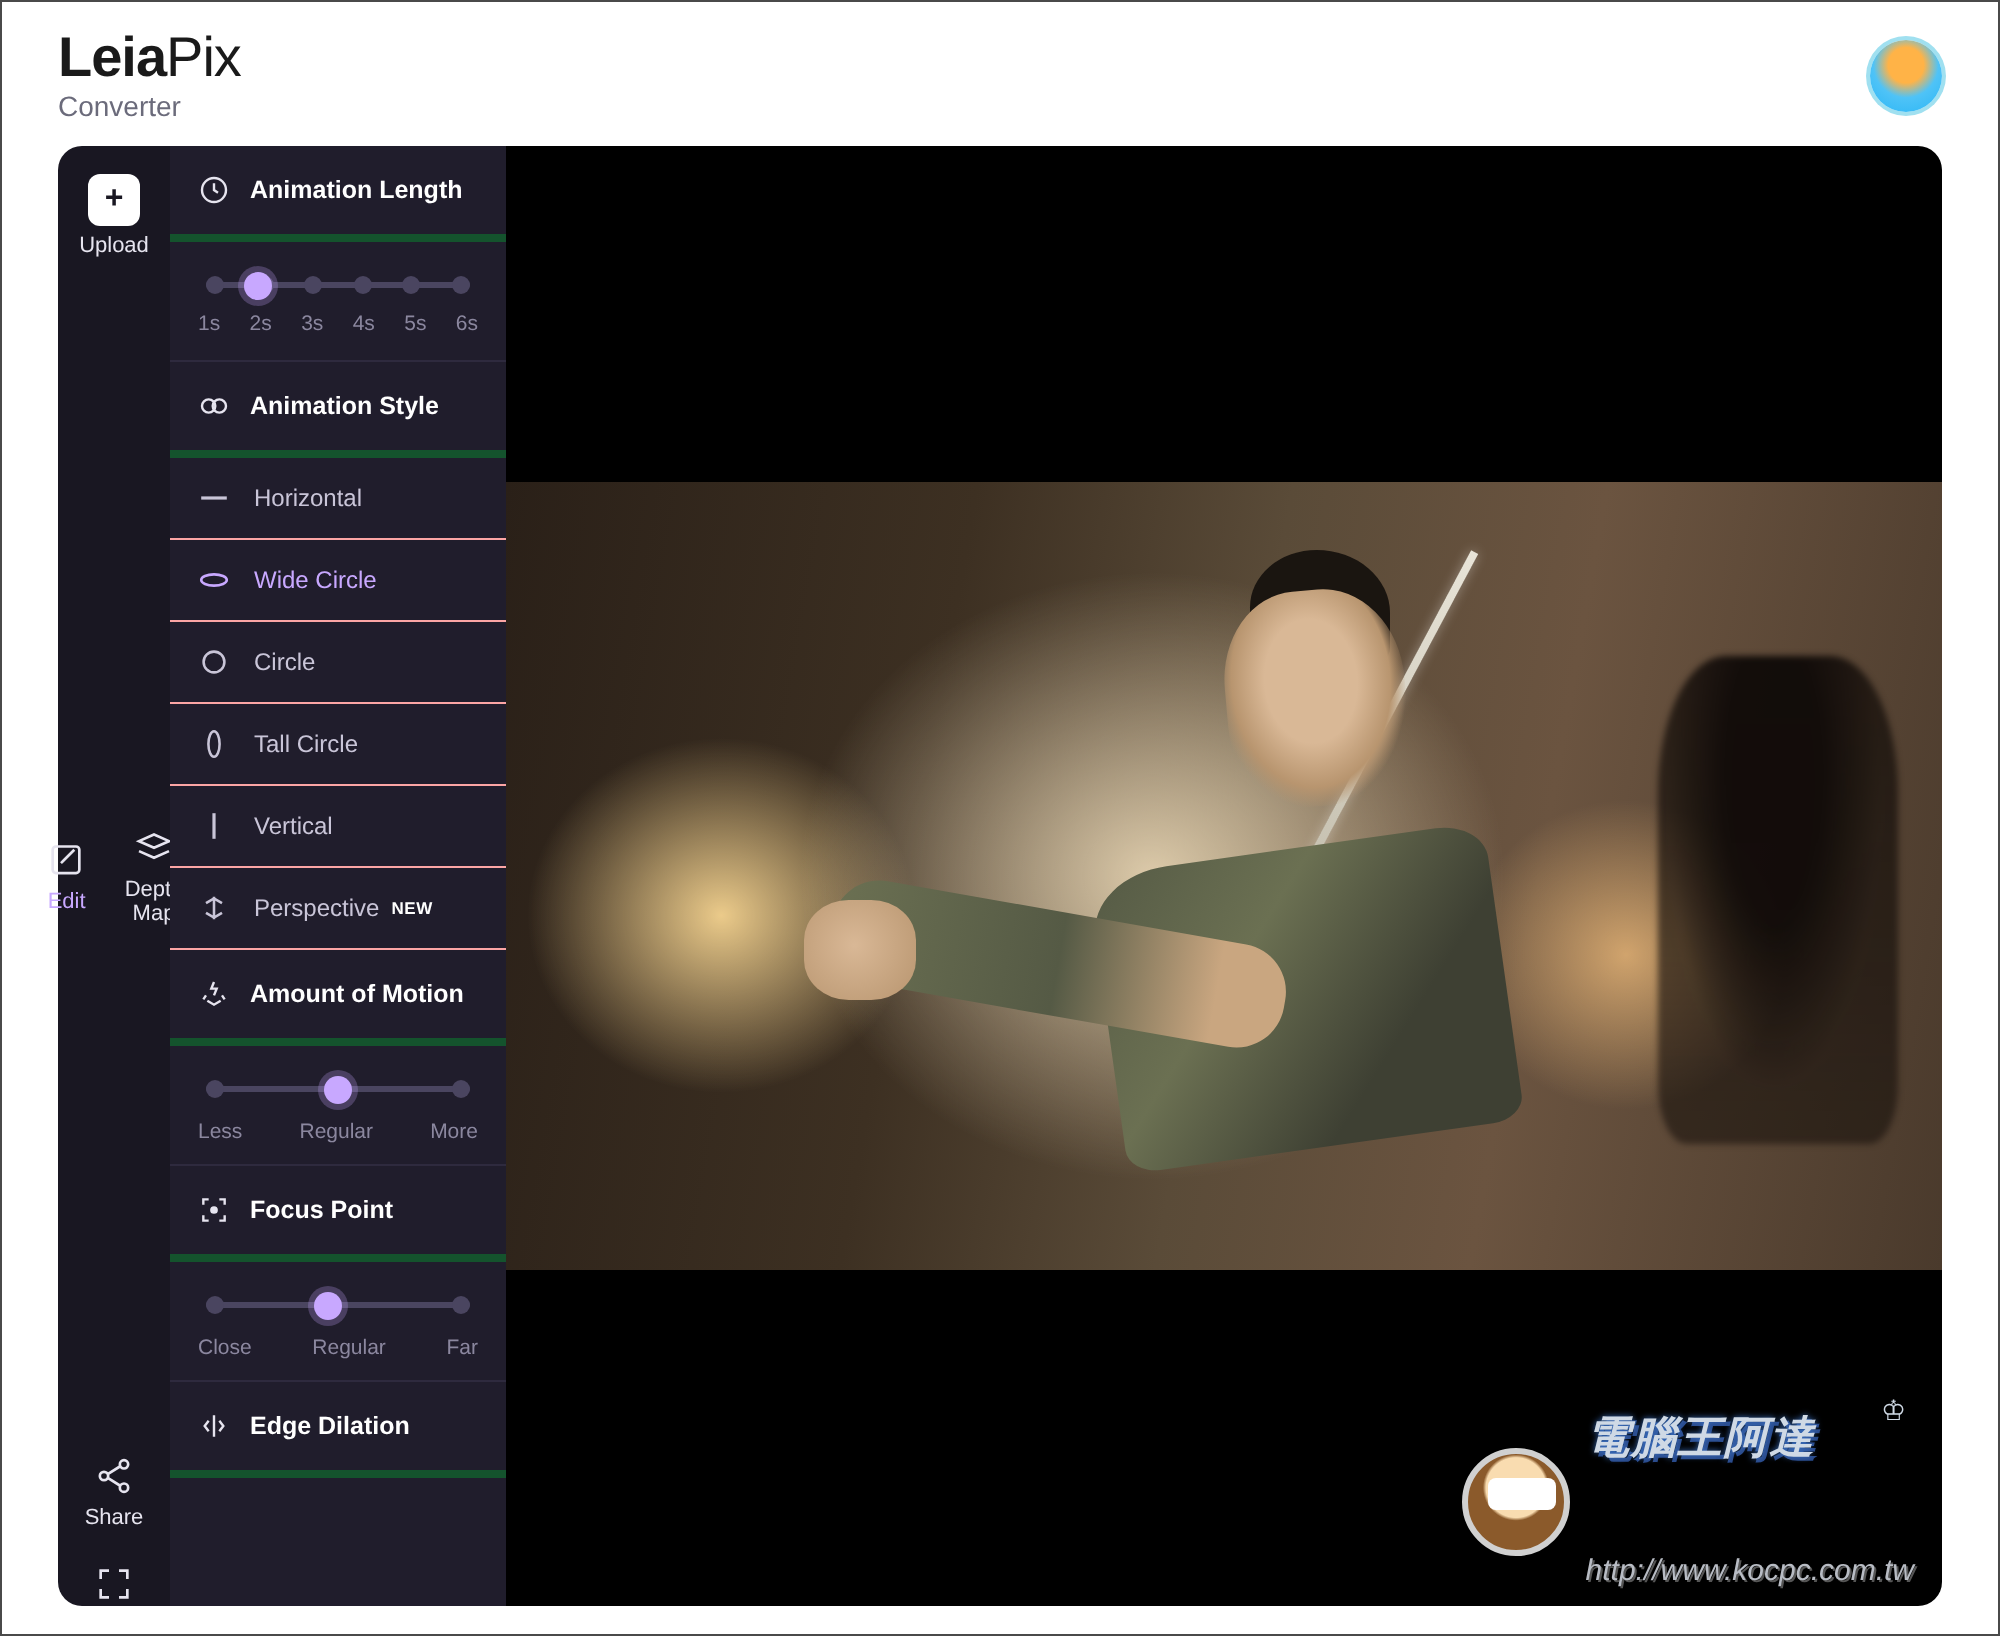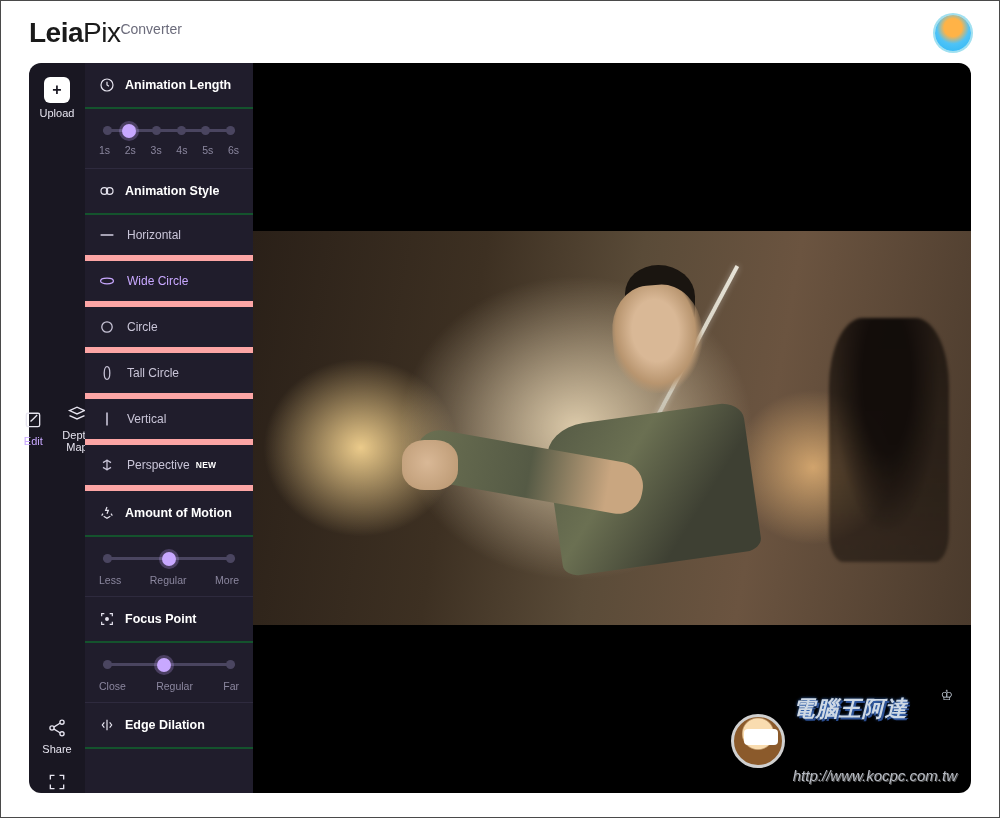--- a/index.html
+++ b/index.html
@@ -1,19 +1,19 @@
 <!DOCTYPE html>
 <html><head>
 <meta charset="utf-8">
 <style>
 * { margin: 0; padding: 0; box-sizing: border-box; font-family: -apple-system, BlinkMacSystemFont, 'Segoe UI', sans-serif; }
 body { width: 1000px; height: 818px; background: #fff; border: 1px solid #4a4a4a; overflow: hidden; }
 
 .header { display: flex; align-items: center; justify-content: space-between; padding: 14px 28px 12px; }
-.logo-block { display: flex; flex-direction: row; }
+.logo-block { display: flex; flex-direction: column; }
 .logo-main { font-size: 28px; font-weight: 600; color: #1a1a1a; letter-spacing: -0.5px; line-height: 1; }
 .logo-main .light { font-weight: 400; }
 .logo-sub { font-size: 14px; color: #6b6b7b; margin-top: 2px; }
 .avatar { width: 36px; height: 36px; border-radius: 50%; background: radial-gradient(circle at 50% 35%, #ffb347 30%, #4fc3f7 55%, #29b6f6 100%); box-shadow: 0 0 0 2px #a0e0f0; cursor: pointer; }
 
 .content { display: flex; padding: 0 28px 16px; gap: 0; height: calc(100% - 70px); }
 
 .rail { width: 56px; background: #191722; border-radius: 12px 0 0 12px; display: flex; flex-direction: column; align-items: center; padding: 14px 0; gap: 0; position: relative; }
 .rail-top { display: flex; flex-direction: column; align-items: center; }
 .rail-mid { position: absolute; top: 50%; transform: translateY(-50%); display: flex; flex-direction: row; align-items: center; gap: 18px; }
@@ -21,35 +21,35 @@
 .rail-btn { display: flex; flex-direction: column; align-items: center; color: #e6e4ef; font-size: 11px; gap: 4px; cursor: pointer; text-align: center; line-height: 1.1; }
 .rail-icon-box { width: 26px; height: 26px; background: #fff; border-radius: 6px; display: flex; align-items: center; justify-content: center; color: #191722; font-size: 16px; font-weight: bold; }
 .rail-ico { width: 22px; height: 22px; display: flex; align-items: center; justify-content: center; }
 .rail-ico svg { width: 20px; height: 20px; stroke: #e6e4ef; fill: none; stroke-width: 1.6; }
 
 .sidebar { width: 168px; background: #201d2c; display: flex; flex-direction: column; overflow-y: auto; overflow-x: hidden; position: relative; }
 .sidebar::-webkit-scrollbar { width: 6px; }
 .sidebar::-webkit-scrollbar-track { background: #18151f; }
 .sidebar::-webkit-scrollbar-thumb { background: #423d55; border-radius: 3px; }
 
-.section-head { display: flex; align-items: center; gap: 10px; padding: 14px 14px; color: #fff; font-size: 12.5px; font-weight: 600; border-bottom: 2px solid #14532d; }
+.section-head { display: flex; align-items: center; gap: 10px; padding: 14px 14px; color: #fff; font-size: 12.5px; font-weight: 600; border-bottom: 4px solid #14532d; }
 .section-head svg { width: 16px; height: 16px; stroke: #e6e4ef; fill: none; stroke-width: 1.8; flex-shrink: 0; }
 
 .slider-block { padding: 12px 14px; border-bottom: 1px solid #2e2a3e; }
 .slider-track { position: relative; height: 3px; background: #4a4560; border-radius: 2px; margin: 8px 4px; }
 .ticks { position: absolute; width: 100%; display: flex; justify-content: space-between; top: -3px; }
 .tick { width: 9px; height: 9px; background: #4a4560; border-radius: 50%; }
 .thumb { position: absolute; width: 14px; height: 14px; background: #c8a8ff; border-radius: 50%; top: -5.5px; transform: translateX(-50%); box-shadow: 0 0 0 3px rgba(200,168,255,0.25); cursor: grab; }
 .slider-labels { display: flex; justify-content: space-between; font-size: 10.5px; color: #8b879f; padding: 4px 0 0; }
 
 .motion-block { padding: 10px 14px; border-bottom: 1px solid #2e2a3e; }
 .motion-track { position: relative; height: 3px; background: #4a4560; border-radius: 2px; margin: 10px 4px; }
 .motion-labels { display: flex; justify-content: space-between; font-size: 10.5px; color: #8b879f; padding: 4px 0 0; }
 
-.style-item { display: flex; align-items: center; gap: 12px; padding: 12px 14px; color: #c9c5d8; font-size: 12px; cursor: pointer; border-bottom: 6px solid #fca5a5; position: relative; }
+.style-item { display: flex; align-items: center; gap: 12px; padding: 12px 14px; color: #c9c5d8; font-size: 12px; cursor: pointer; border-bottom: 1px solid #fca5a5; position: relative; }
 .style-item.active { color: #c8a8ff; }
 .style-ico { width: 16px; height: 16px; display: flex; align-items: center; justify-content: center; flex-shrink: 0; }
 .badge-new { font-size: 8.5px; font-weight: 800; color: #fff; letter-spacing: 0.3px; margin-left: -6px; }
 
 .preview { flex: 1; background: #000; border-radius: 0 12px 12px 0; display: flex; align-items: center; justify-content: center; position: relative; overflow: hidden; }
 .preview-img { width: 100%; height: 54%; background: radial-gradient(ellipse 35% 55% at 45% 50%, rgba(255,236,200,0.8), transparent 70%),
                                          radial-gradient(ellipse 18% 30% at 15% 55%, rgba(255,220,150,0.9), transparent 75%),
                                          radial-gradient(ellipse 16% 28% at 78% 60%, rgba(255,200,130,0.7), transparent 70%),
                                          linear-gradient(100deg, #2a2018 0%, #3d3022 30%, #5a4b38 50%, #6b5440 70%, #4a3a2c 100%);
   position: relative; }

